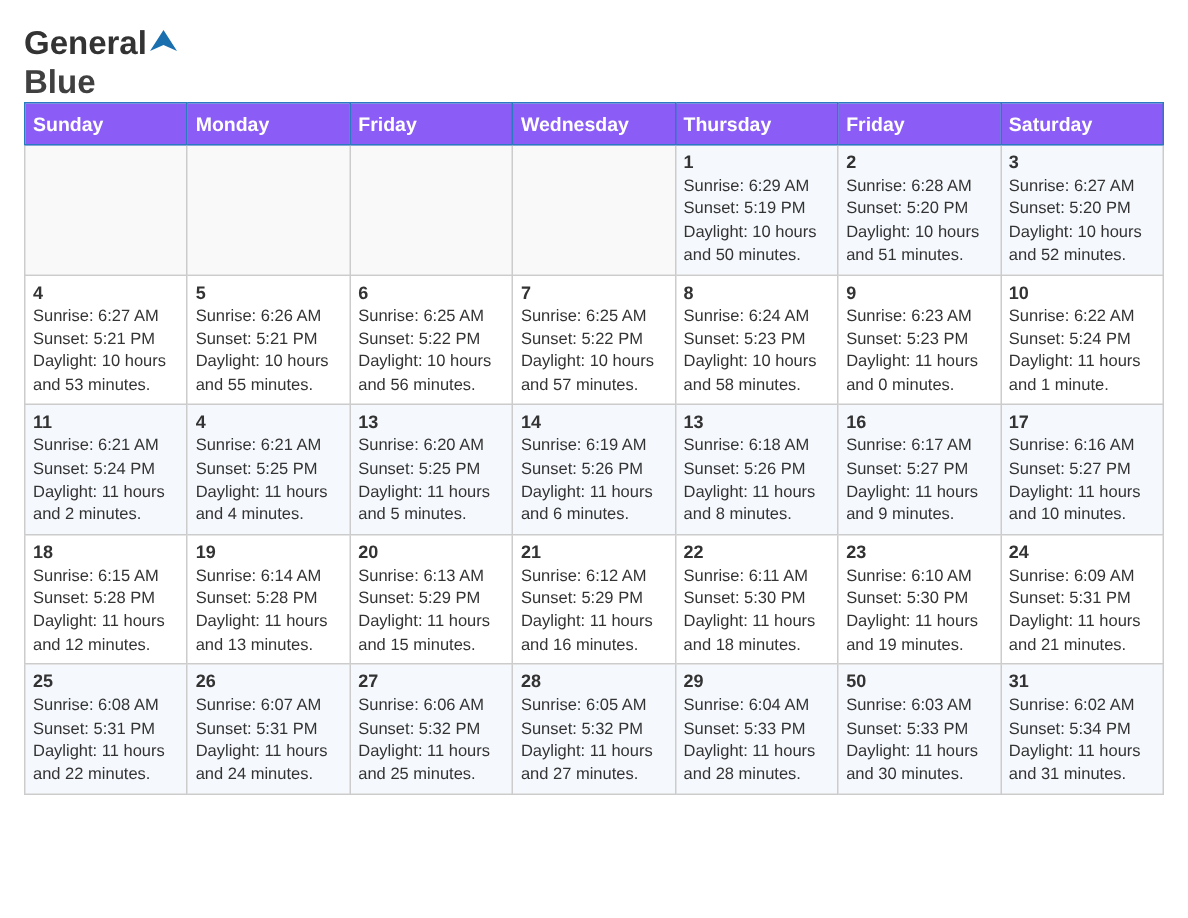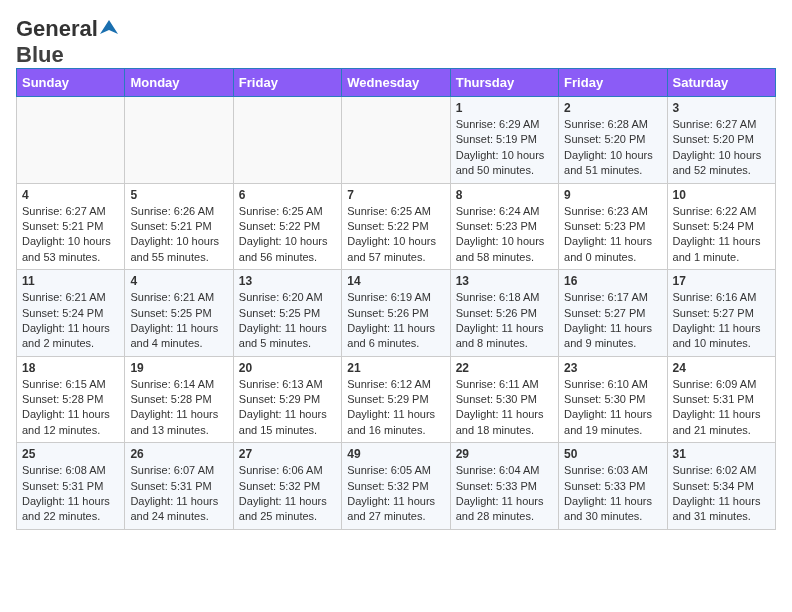--- a/index.html
+++ b/index.html
@@ -231,21 +231,21 @@
         </td>
         <td>
           <span class="day-number">26</span>
           <div class="day-info">Sunrise: 6:07 AM<br>Sunset: 5:31 PM<br>Daylight: 11 hours<br>and 24 minutes.</div>
         </td>
         <td>
           <span class="day-number">27</span>
           <div class="day-info">Sunrise: 6:06 AM<br>Sunset: 5:32 PM<br>Daylight: 11 hours<br>and 25 minutes.</div>
         </td>
         <td>
-          <span class="day-number">49</span>
+          <span class="day-number">28</span>
           <div class="day-info">Sunrise: 6:05 AM<br>Sunset: 5:32 PM<br>Daylight: 11 hours<br>and 27 minutes.</div>
         </td>
         <td>
           <span class="day-number">29</span>
           <div class="day-info">Sunrise: 6:04 AM<br>Sunset: 5:33 PM<br>Daylight: 11 hours<br>and 28 minutes.</div>
         </td>
         <td>
           <span class="day-number">50</span>
           <div class="day-info">Sunrise: 6:03 AM<br>Sunset: 5:33 PM<br>Daylight: 11 hours<br>and 30 minutes.</div>
         </td>

